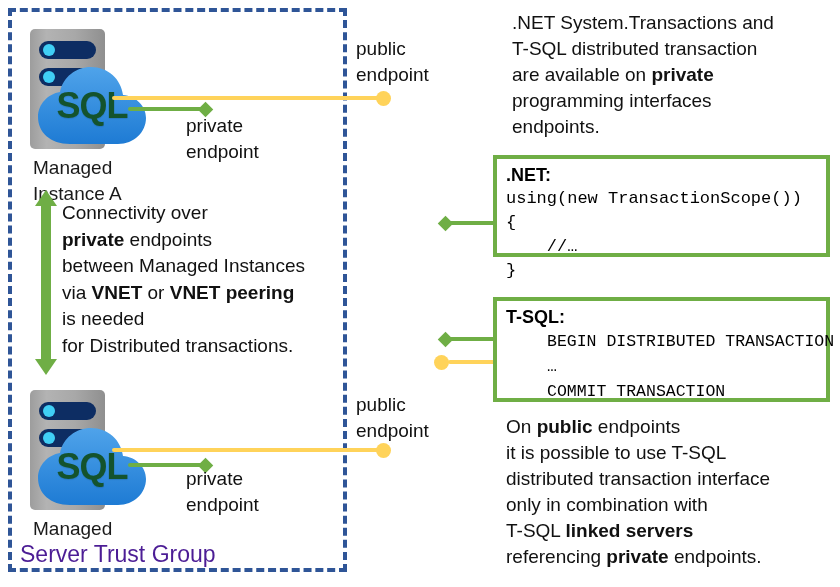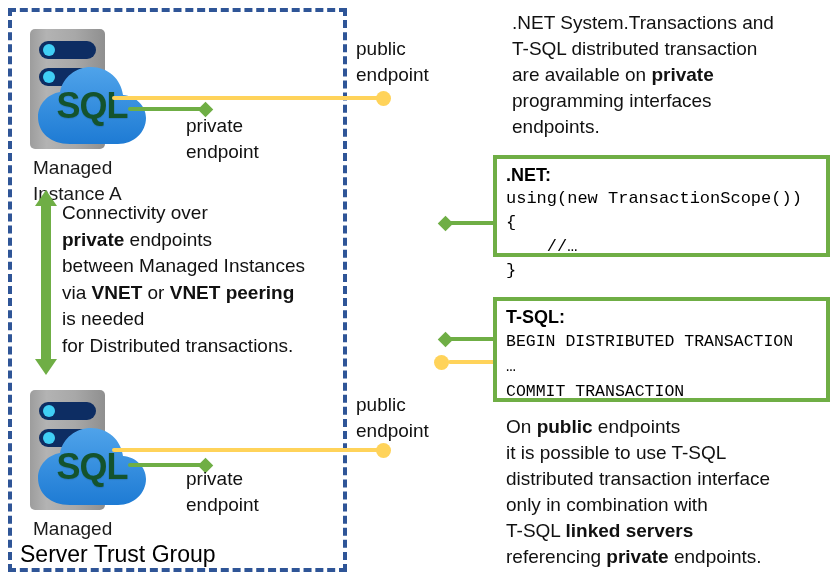--- a/index.html
+++ b/index.html
@@ -57,36 +57,36 @@
   
   .vert-arrow{position:absolute;left:34px;top:190px;width:24px;height:185px;}
 
   
   .txt{position:absolute;font-size:19px;line-height:26px;color:#111;}
   .txt b{font-weight:bold;}
   .endpoint-label{position:absolute;font-size:19px;line-height:26px;color:#111;}
 
   .conn-note{position:absolute;left:62px;top:200px;width:285px;font-size:19px;line-height:26.5px;color:#111;}
 
-  .trust-title{position:absolute;left:20px;top:540px;font-size:23px;line-height:28px;color:#000000;}
+  .trust-title{position:absolute;left:20px;top:540px;font-size:23px;line-height:28px;color:#4c1d95;}
 
   
   .codebox{
     position:absolute;border:4px solid #6FAE45;background:#ffffff;box-sizing:border-box;
     padding:5px 9px;
   }
   .codebox .hdr{
     font-family:"Liberation Sans","DejaVu Sans",sans-serif;
     font-weight:bold;font-size:18px;line-height:23px;color:#000;
   }
   .codebox pre{
     margin:0;font-family:"Liberation Mono","DejaVu Sans Mono",monospace;
     font-size:17px;line-height:24px;color:#000;white-space:pre;
   }
-  .codebox.tsql pre{font-size:16.5px;line-height:25px;}
+  .codebox.tsql pre{font-size:16.5px;line-height:25px;margin-left:41px;}
 
   .rt-top{position:absolute;left:506px;top:10px;width:330px;margin-left:6px;}
   .rt-bottom{position:absolute;left:506px;top:414px;width:330px;}
 </style>
 </head>
 <body>
 
 <div class="stage">
 
   <div class="trust-box"></div>

